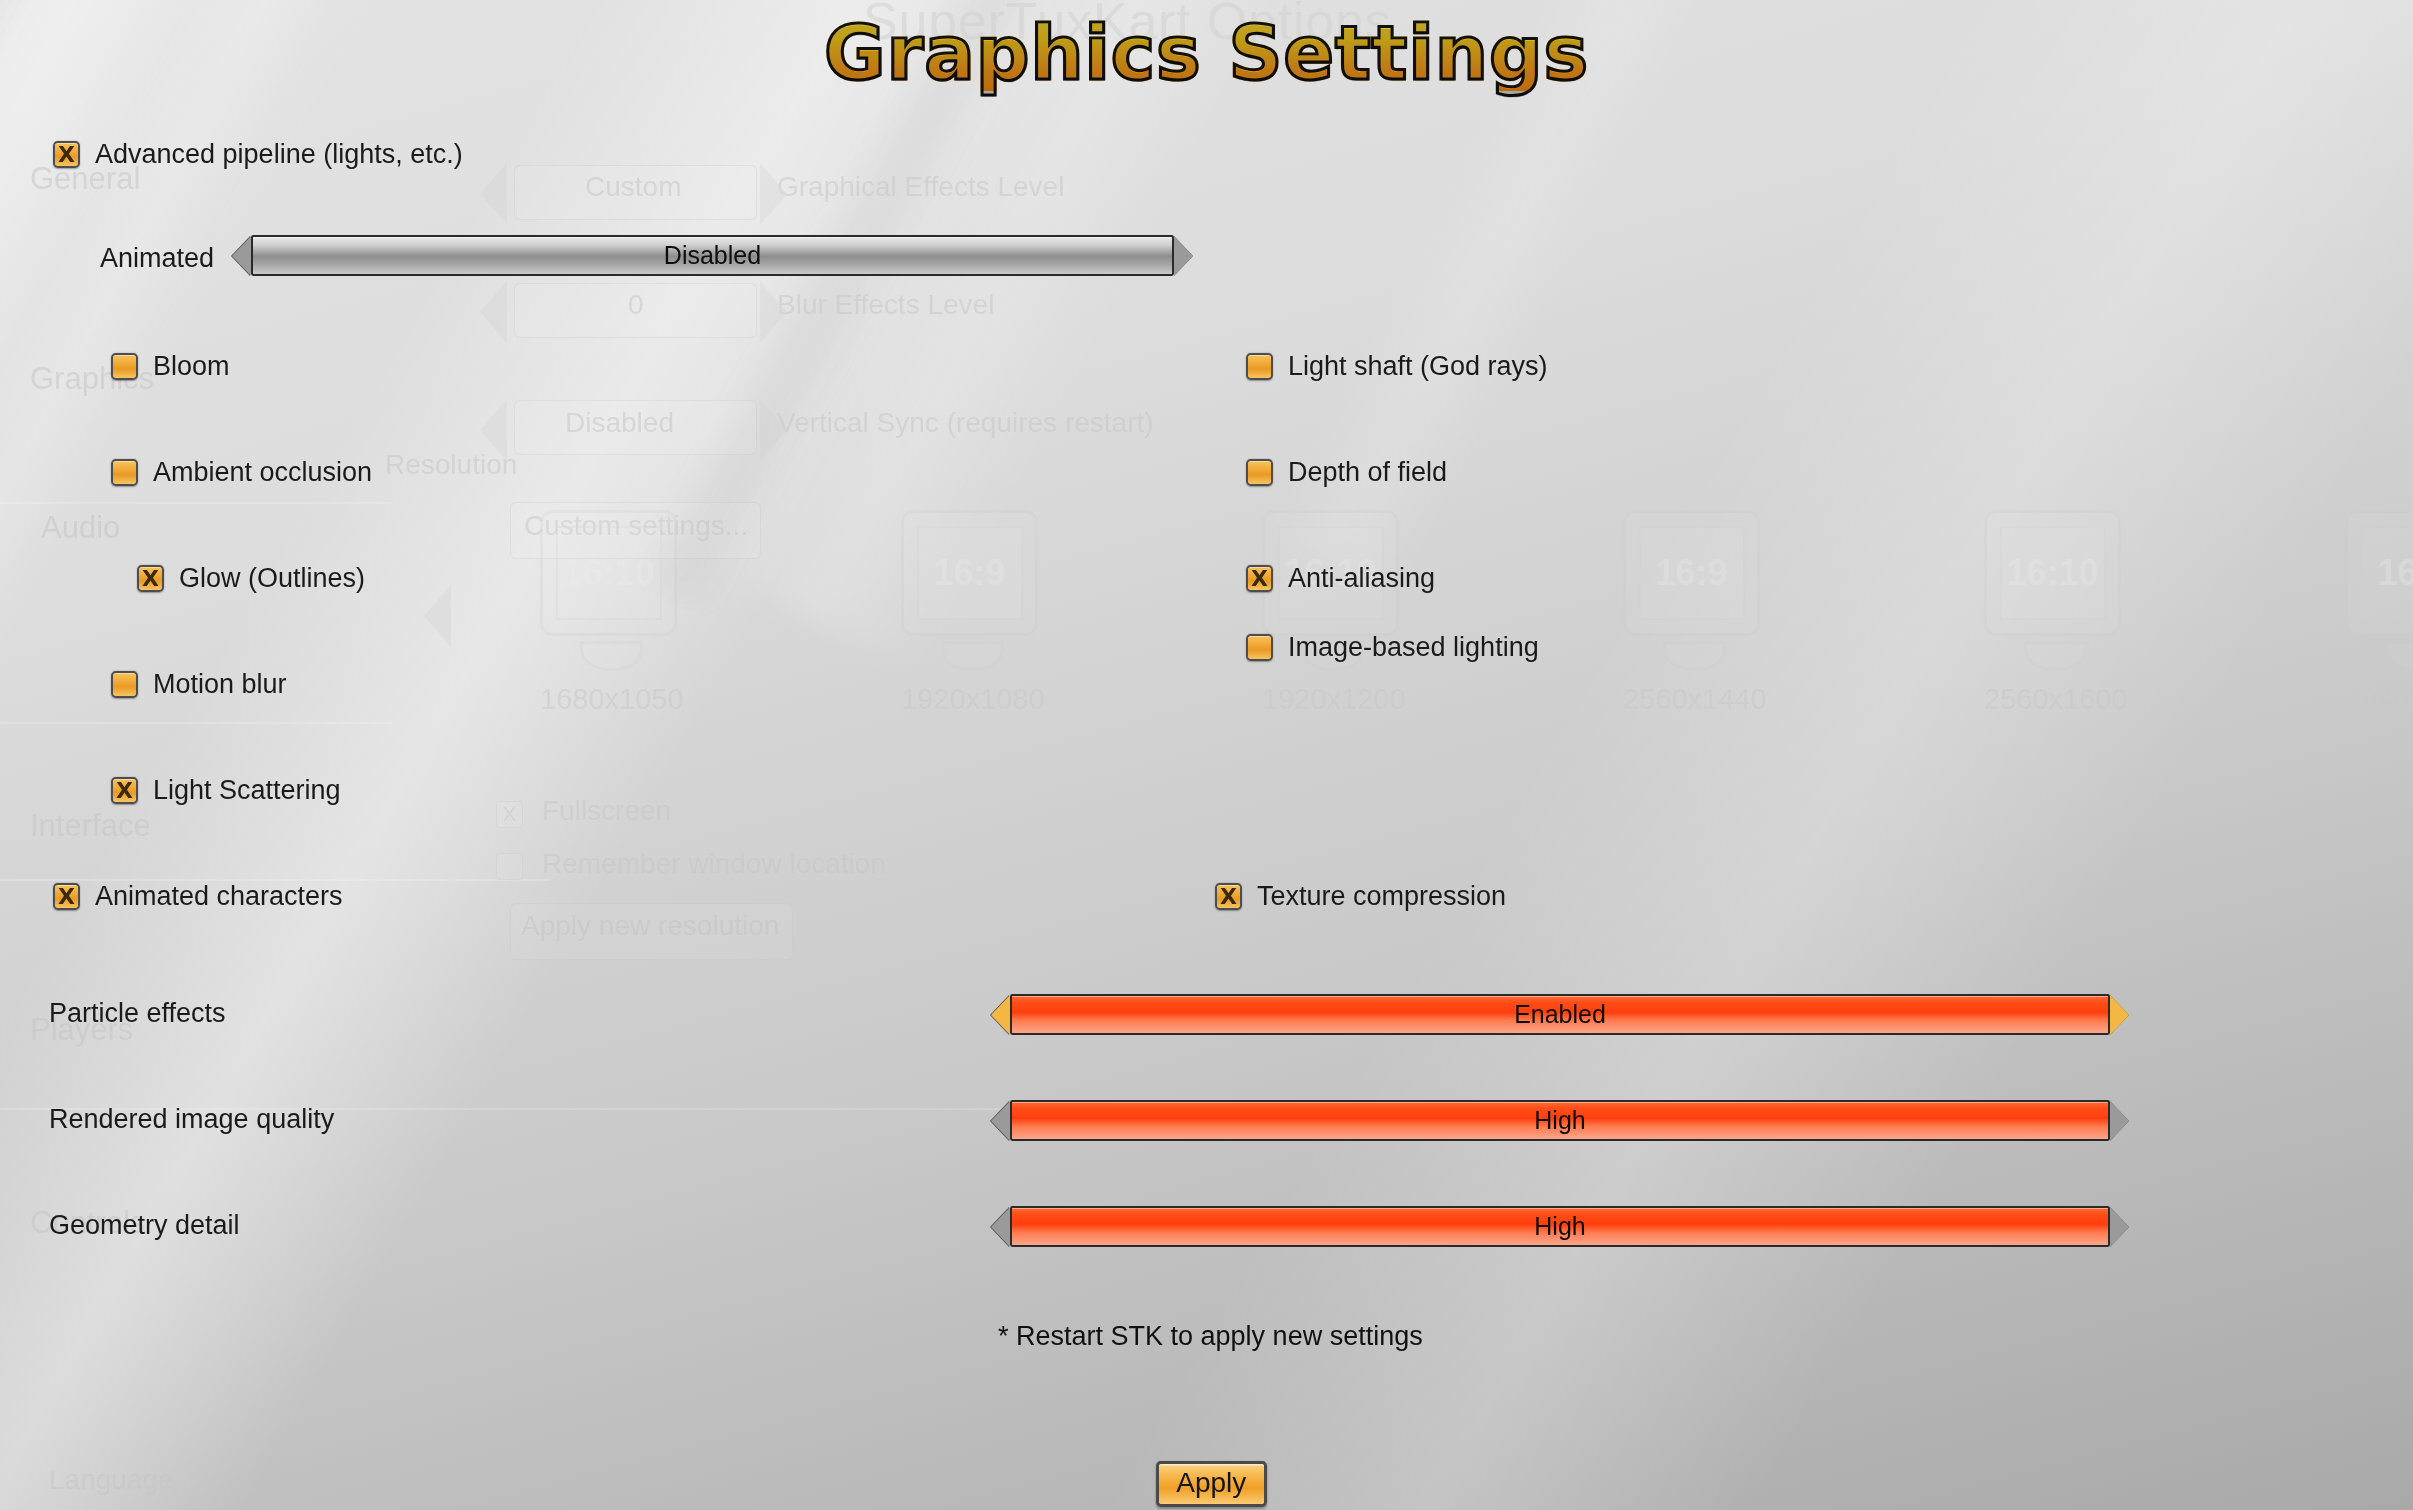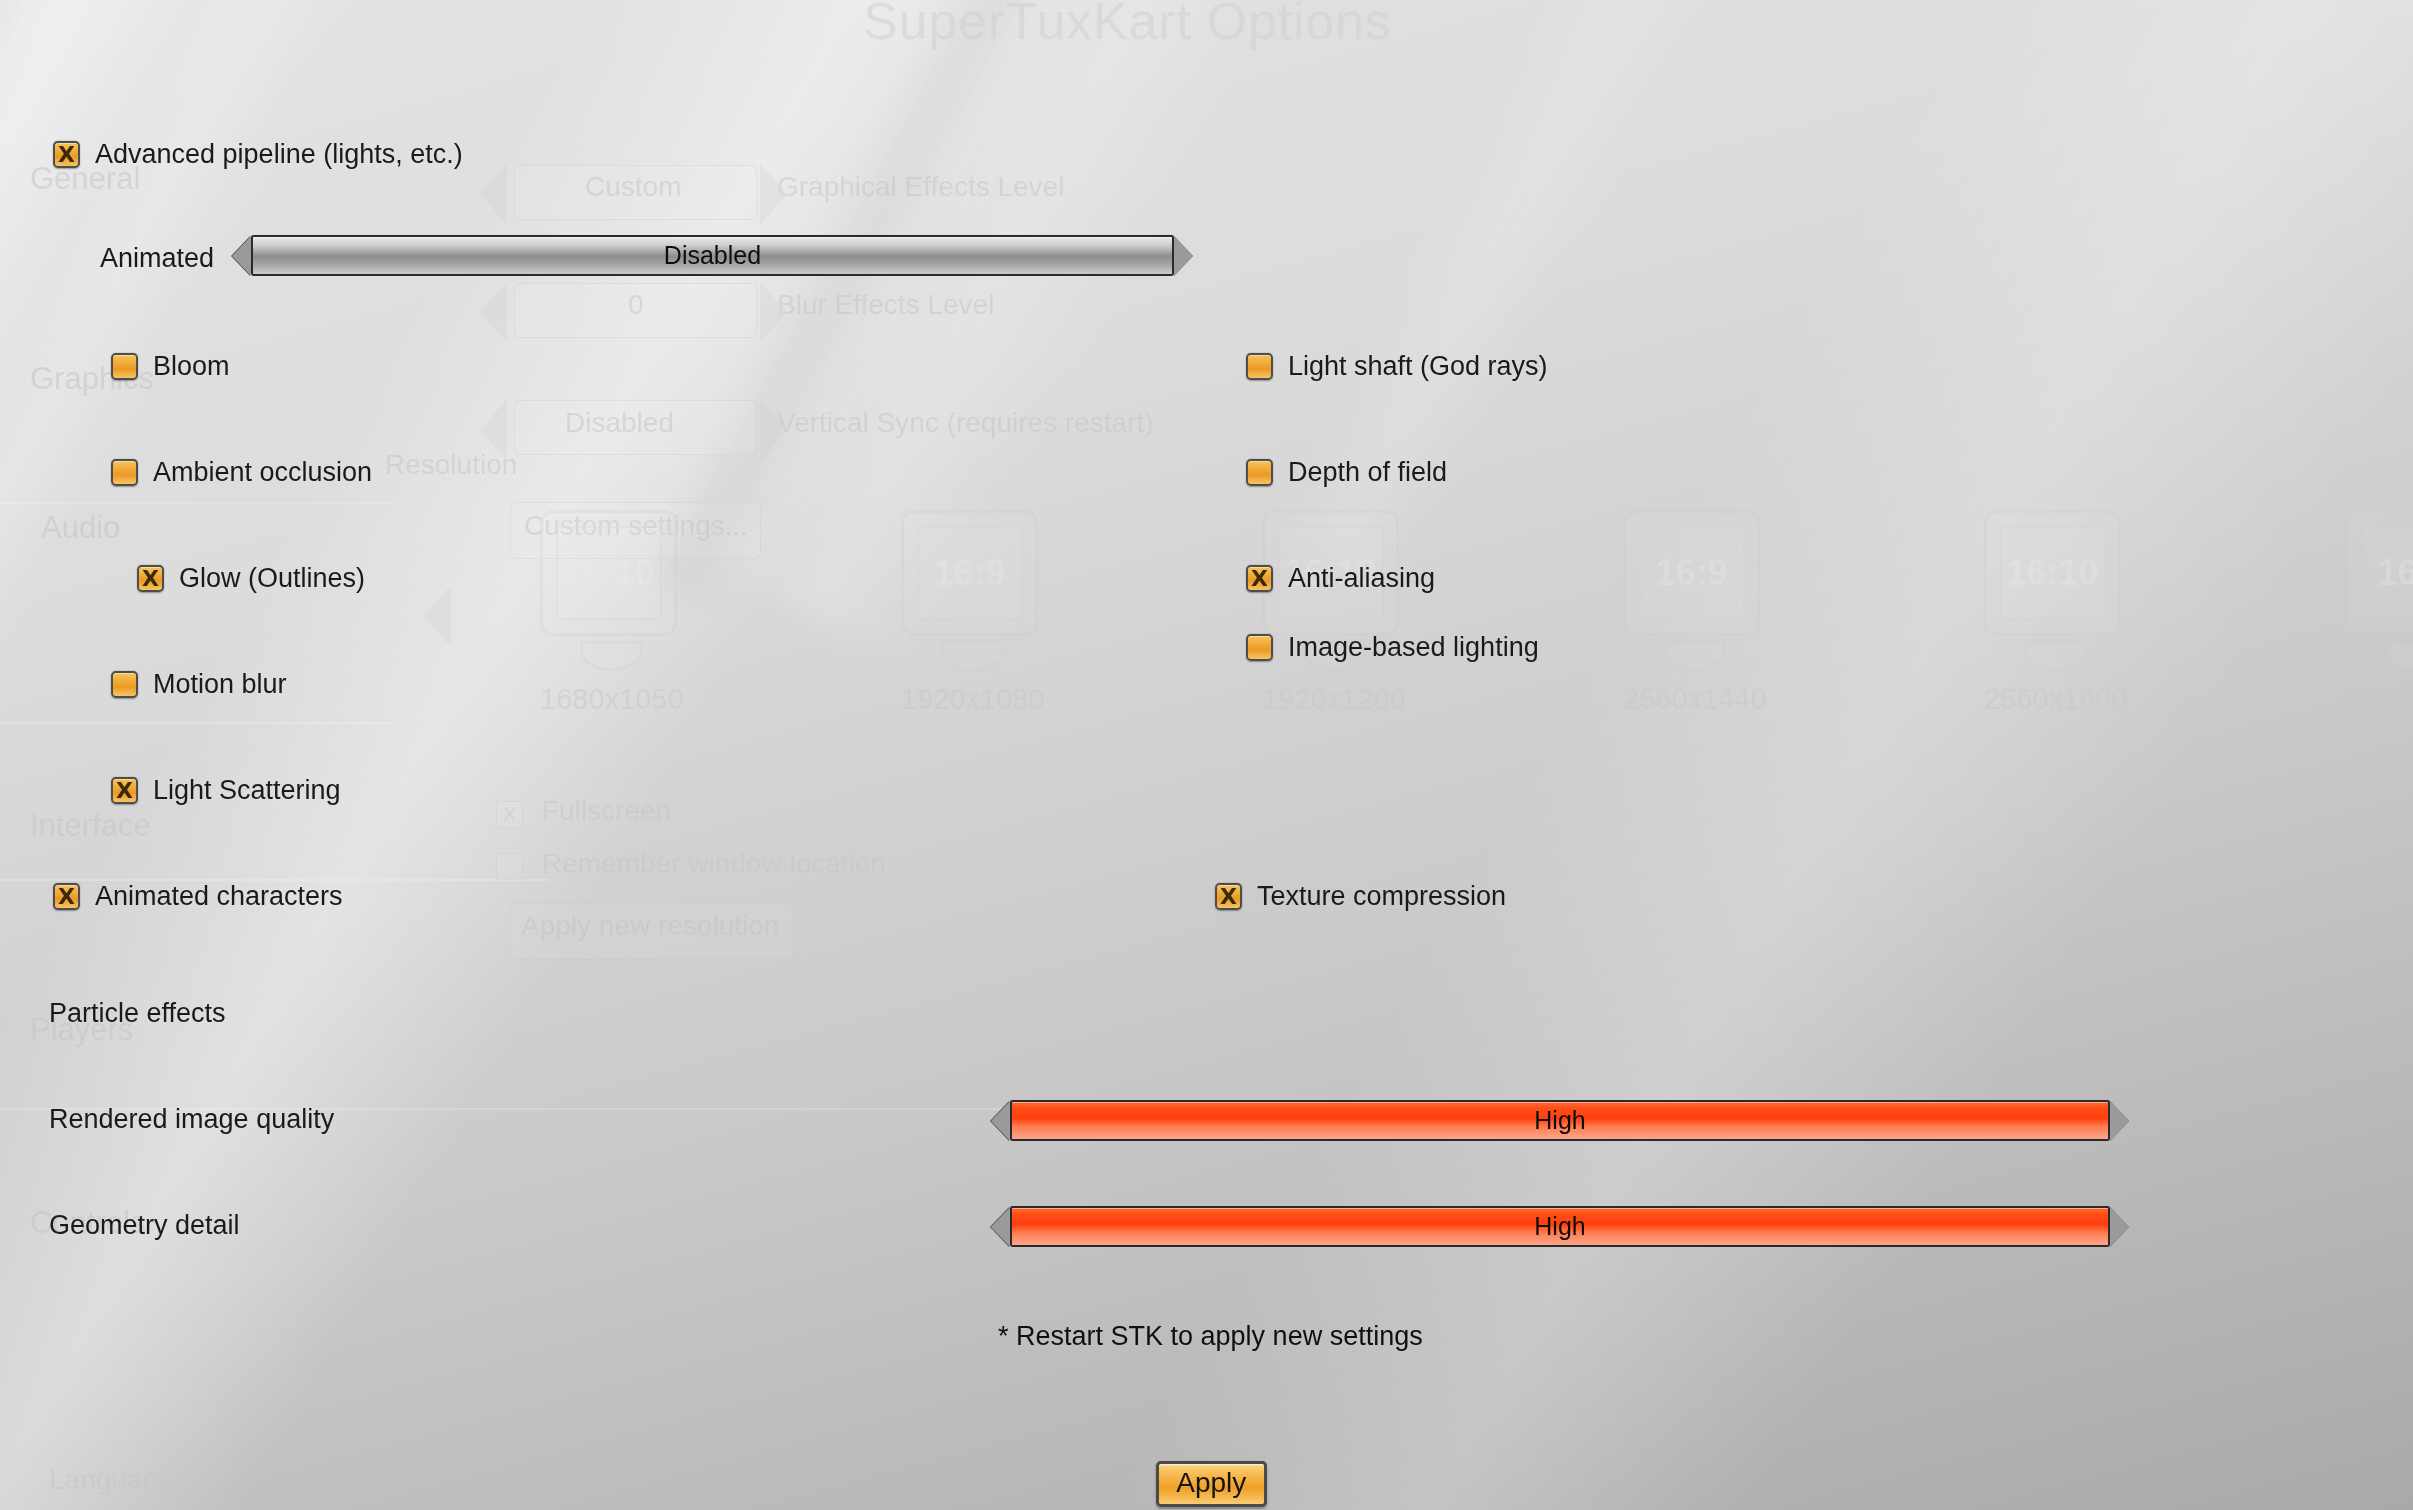--- a/index.html
+++ b/index.html
@@ -327,20 +327,21 @@
 
     <div class="g-chk" style="left:496px; top:853px;"></div>
     <div class="g g-lbl" style="left:542px; top:848px;">Remember window location</div>
 
     <div class="g-box" style="left:510px; top:903px; width:283px; height:57px;"></div>
     <div class="g g-lbl" style="left:521px; top:910px;">Apply new resolution</div>
   </div>
 
   <div id="fg">
 
+    <div id="title">Graphics Settings</div>
 
     <div class="cb-row" style="left:53px; top:139px;">
       <span class="cbox checked"></span>
       <span class="row-label">Advanced pipeline (lights, etc.)</span>
     </div>
 
     <div class="row-label" style="position:absolute; left:100px; top:243px;">Animated</div>
     <div class="spinner" style="left:232px; top:235px; width:961px;">
       <span class="sp-arrow left"></span>
       <span class="sp-body gray">Disabled</span>
@@ -396,20 +397,25 @@
       <span class="cbox checked"></span>
       <span class="row-label">Animated characters</span>
     </div>
 
     <div class="cb-row" style="left:1215px; top:881px;">
       <span class="cbox checked"></span>
       <span class="row-label">Texture compression</span>
     </div>
 
     <div class="row-label" style="position:absolute; left:49px; top:998px;">Particle effects</div>
+    <div class="spinner focus" style="left:991px; top:994px; width:1138px;">
+      <span class="sp-arrow left"></span>
+      <span class="sp-body orange">Enabled</span>
+      <span class="sp-arrow right"></span>
+    </div>
 
     <div class="row-label" style="position:absolute; left:49px; top:1104px;">Rendered image quality</div>
     <div class="spinner" style="left:991px; top:1100px; width:1138px;">
       <span class="sp-arrow left"></span>
       <span class="sp-body orange">High</span>
       <span class="sp-arrow right"></span>
     </div>
 
     <div class="row-label" style="position:absolute; left:49px; top:1210px;">Geometry detail</div>
     <div class="spinner" style="left:991px; top:1206px; width:1138px;">

